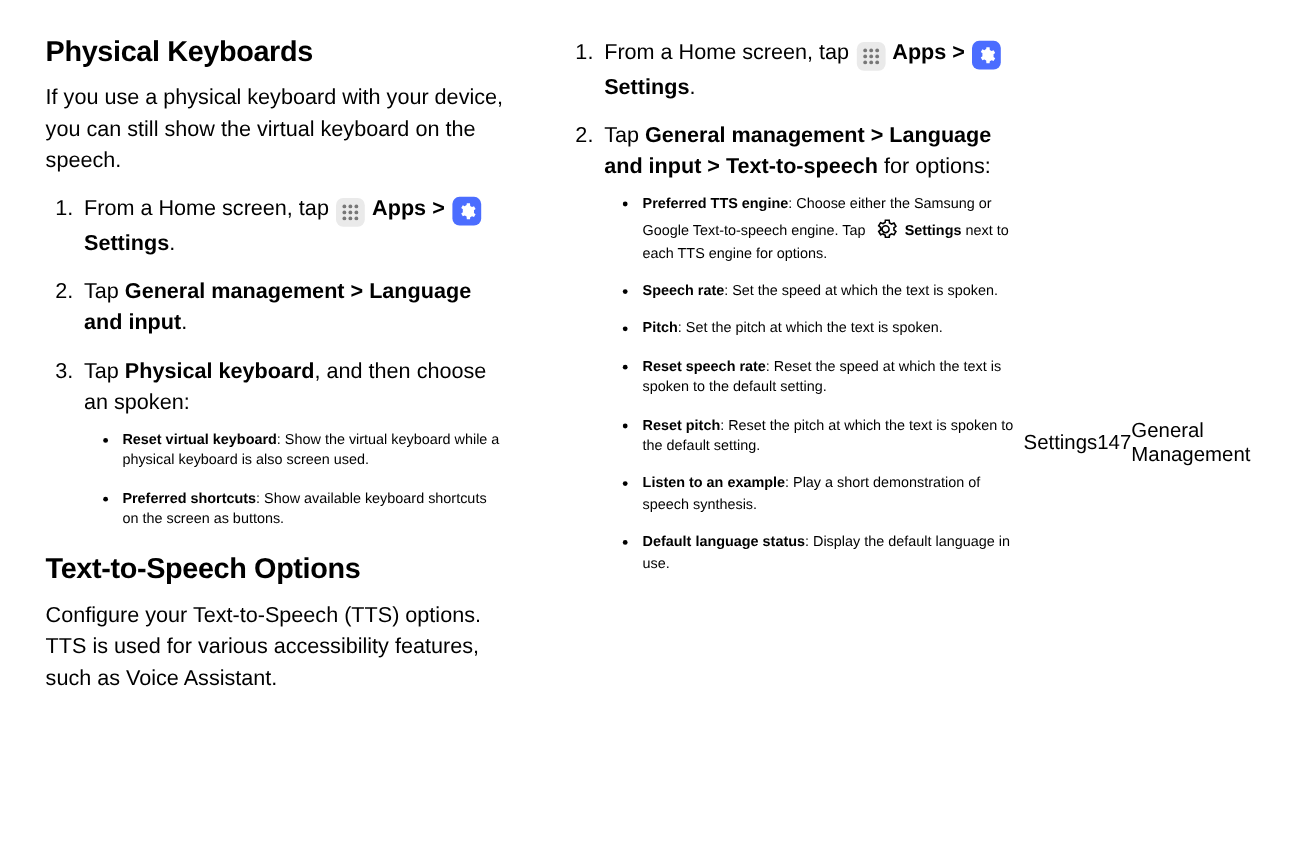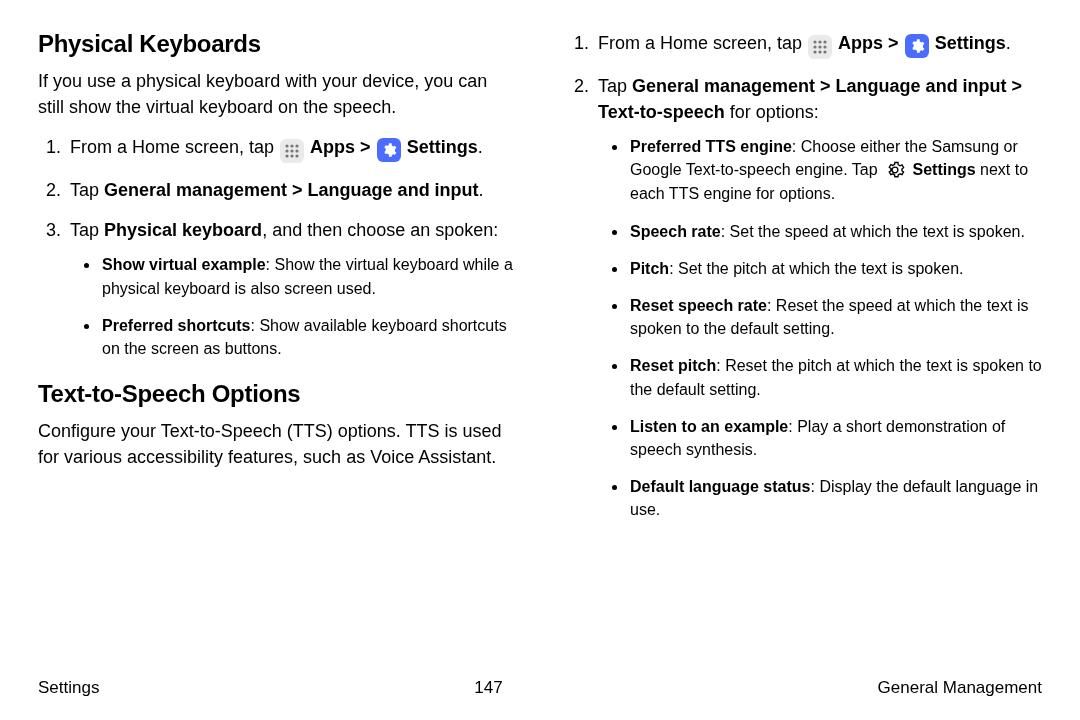--- a/index.html
+++ b/index.html
@@ -1,25 +1,25 @@
 <!DOCTYPE html>
 <html><head>
 <meta charset="utf-8">
 <style>
   * { box-sizing: border-box; margin: 0; padding: 0; }
   html, body { width: 1080px; height: 720px; font-family: Arial, Helvetica, sans-serif; color: #000; background: #fff; }
-  .page { display: flex; flex-direction: column; height: 720px; padding: 30px 38px 0 38px; }
+  .page { display: flex; flex-direction: row; height: 720px; padding: 30px 38px 0 38px; }
   .cols { flex: 1 1 auto; display: flex; gap: 52px; }
   .col { flex: 1 1 0; }
   h2 { font-size: 24px; font-weight: 700; margin-bottom: 10px; letter-spacing: -0.3px; }
   p  { font-size: 18px; line-height: 1.45; margin-bottom: 14px; }
   ol { list-style: decimal; padding-left: 28px; margin-bottom: 18px; }
   ol > li { font-size: 18px; line-height: 1.45; margin-bottom: 14px; padding-left: 4px; }
   ul { list-style: disc; padding-left: 30px; margin-top: 10px; }
-  ul > li { font-size: 16px; line-height: 1.45; margin-bottom: 14px; padding-left: 2px; }
+  ul > li { font-size: 12px; line-height: 1.45; margin-bottom: 14px; padding-left: 2px; }
   .bold { font-weight: 700; }
   .badge {
     display: inline-flex; align-items: center; justify-content: center;
     width: 24px; height: 24px; border-radius: 6px; vertical-align: -5px;
     margin: 0 1px;
   }
   .badge.apps { background: #eaeaea; }
   .badge.settings-blue { background: #4b6dff; }
   .badge.settings-outline { background: transparent; }
   .chev { font-weight: 700; }
@@ -65,21 +65,21 @@
             </span>
           <span class="bold">Settings</span><span>.</span>
         </li>
         <li>
           <span>Tap </span><span class="bold">General management &gt; Language and input</span><span>.</span>
         </li>
         <li>
           <span>Tap </span><span class="bold">Physical keyboard</span><span>, and then choose an spoken:</span>
           <ul>
             <li>
-              <span class="bold">Show virtual example</span><span>: Show the virtual keyboard while a physical keyboard is also screen used.</span>
+              <span class="bold">Reset virtual keyboard</span><span>: Show the virtual keyboard while a physical keyboard is also screen used.</span>
             </li>
             <li>
               <span class="bold">Preferred shortcuts</span><span>: Show available keyboard shortcuts on the screen as buttons.</span>
             </li>
           </ul>
         </li>
       </ol>
 
       <h2 class="section-gap">Text-to-Speech Options</h2>
       <p>Configure your Text-to-Speech (TTS) options. TTS is used for various accessibility features, such as Voice Assistant.</p>

